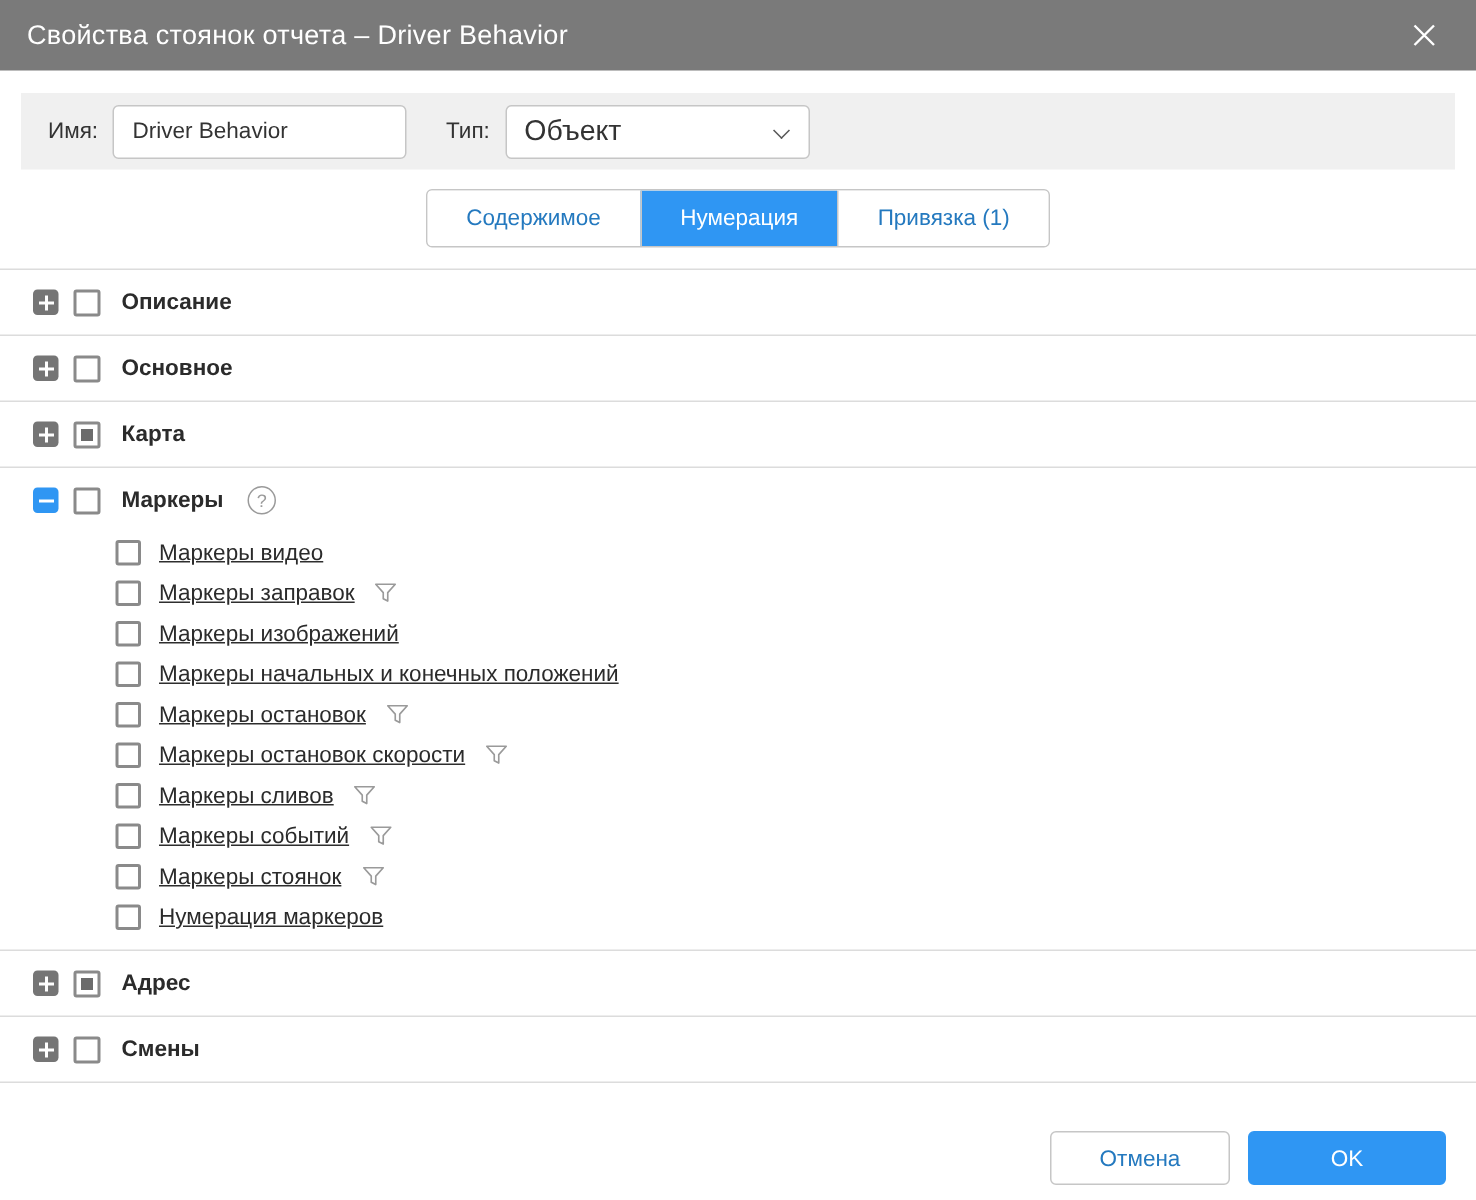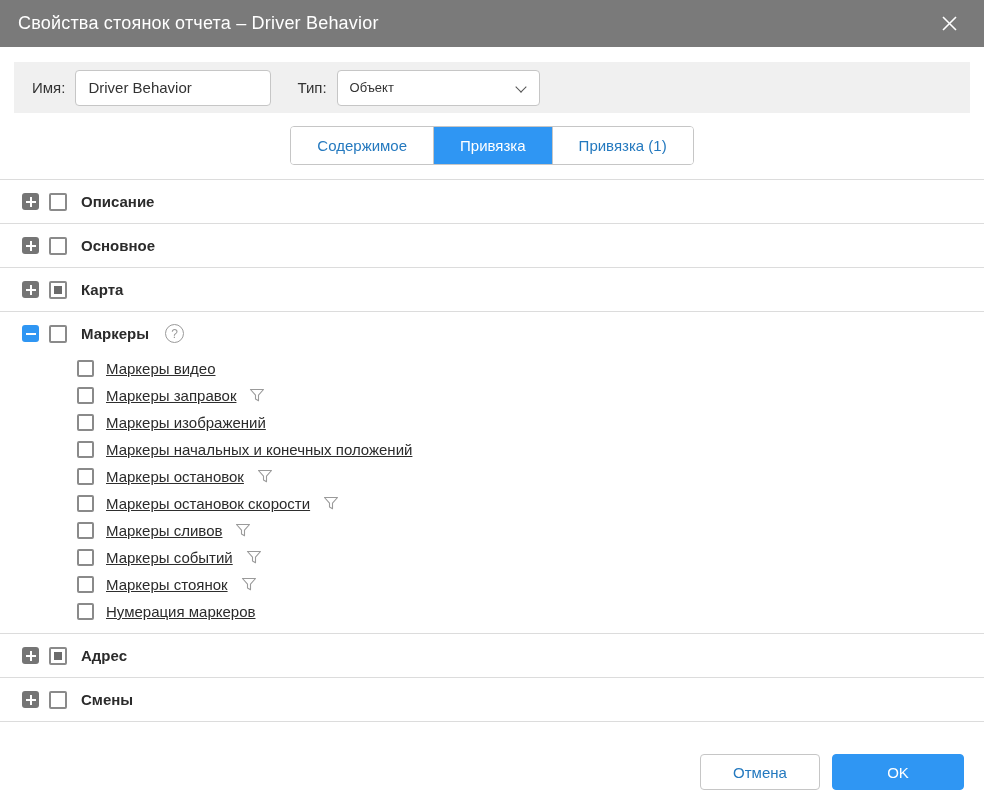--- a/index.html
+++ b/index.html
@@ -35,21 +35,21 @@
   .form-band label{font-size:15px;color:#333;}
   .field-input{
     width:196px;height:36px;border:1px solid var(--border);border-radius:4px;
     background:#fff;padding:0 12px;font-size:15px;color:#333;
     font-family:"Liberation Sans","DejaVu Sans",sans-serif;outline:none;
   }
   .type-label{margin-left:16px;}
   .select-box{
     width:203px;height:36px;border:1px solid var(--border);border-radius:4px;
     background:#fff;display:flex;align-items:center;padding:0 12px;
-    font-size:13px;color:#333;cursor:pointer;position:relative;
+    font-size:19px;color:#333;cursor:pointer;position:relative;
   }
   .select-box .chev{
     position:absolute;right:14px;top:12px;
     border:solid #555;border-width:0 1.5px 1.5px 0;padding:3.5px;
     transform:rotate(45deg);
   }
   
   .tabs-wrap{margin-top:13px;display:flex;justify-content:center;}
   .tabs{
     display:inline-flex;border:1px solid var(--border);border-radius:4px;overflow:hidden;
@@ -127,21 +127,21 @@
   <label class="type-label">Тип:</label>
   <div class="select-box">
     <span>Объект</span>
     <span class="chev"></span>
   </div>
 </div>
 
 <div class="tabs-wrap">
   <div class="tabs">
     <button class="tab">Содержимое</button>
-    <button class="tab active">Привязка</button>
+    <button class="tab active">Нумерация</button>
     <button class="tab">Привязка (1)</button>
   </div>
 </div>
 
 <div class="tree">
     <div class="group">
     <div class="group-row">
       <span class="expand plus"></span>
       <span class="cb"></span>
       <span class="group-label">Описание</span>

